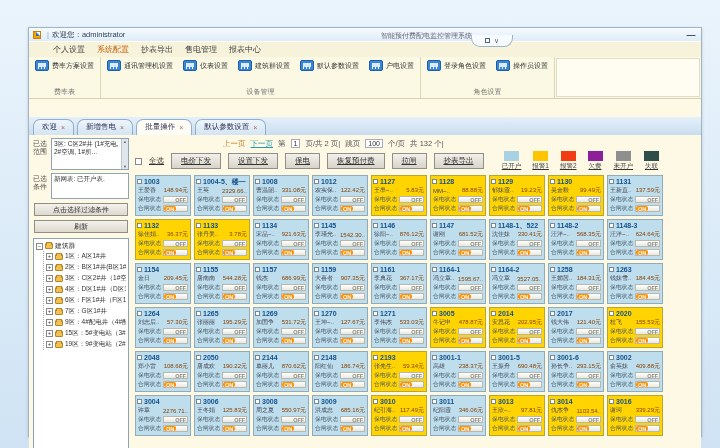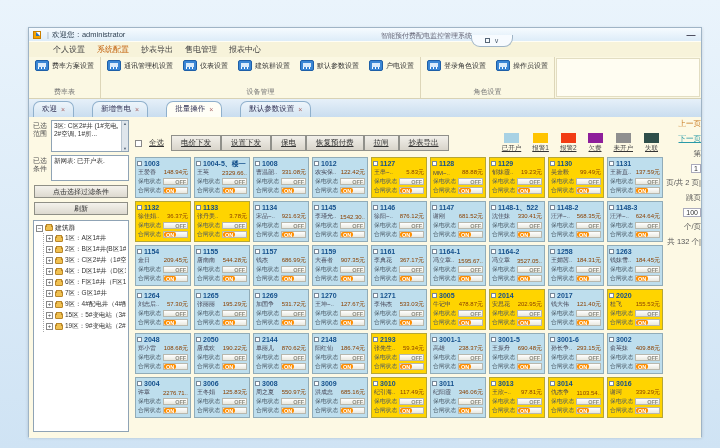--- a/index.html
+++ b/index.html
@@ -38,21 +38,21 @@
   .mon-icon { width:14px; height:11px; background:#3a86d4; border:1px solid #1d5fa8; border-radius:2px;
               position:relative; flex:none; }
   .mon-icon::before { content:""; position:absolute; left:2px; top:2px; right:2px; height:4px; background:#d9ebfb; }
   .mon-icon::after { content:""; position:absolute; left:2px; bottom:1px; right:2px; height:2px;
                      background:repeating-linear-gradient(90deg,#fff 0 1px,transparent 1px 3px); }
   .rgroup-label { font-size:7px; color:#777; text-align:center; margin-top:auto; }
   .ribbon-spacer { flex:1; background:#fffdf2; border:1px solid #e2ddc2; margin:1px; }
 
   
   .doctabs { height:18px; background:linear-gradient(#e6f0f9,#c9ddef); display:flex; align-items:flex-end;
-             padding-left:4px; gap:18px; }
+             padding-left:4px; gap:3px;margin-top:18px; }
   .doctab { display:flex; align-items:center; gap:4px; padding:2px 8px 3px 8px; font-size:7.5px; color:#335;
             background:linear-gradient(#eef5fb,#d3e4f2); border:1px solid #8fb0cc; border-bottom:none;
             border-radius:7px 7px 0 0; white-space:nowrap; }
   .doctab.active { background:#fffef6; font-weight:normal; }
   .tab-close { color:#a66; font-size:7px; }
 
   
   .content { display:flex; height:321px; background:#fdf9e4; }
 
   
@@ -76,21 +76,21 @@
                overflow:hidden; height:11px; }
   .exp { width:7px; height:7px; border:1px solid #888; background:#fff; font-size:6px; line-height:5px;
          text-align:center; color:#444; flex:none; }
   .folder { width:8px; height:6px; background:#f0c050; border:1px solid #b8862a; border-radius:1px; flex:none;
             position:relative; }
   .folder::before { content:""; position:absolute; left:0; top:-2px; width:4px; height:2px; background:#f0c050;
                     border:1px solid #b8862a; border-bottom:none; }
 
   
   .main { flex:1; padding:2px 0 0 4px; position:relative; }
-  .pager { display:flex; align-items:flex-end; gap:5px; font-size:7.5px; color:#555; margin-left:88px; height:13px;flex-direction:column; }
+  .pager { display:flex; align-items:center; gap:5px; font-size:7.5px; color:#555; margin-left:88px; height:13px; }
   .lnk-prev { color:#c8791e; }
   .lnk-next { color:#2a9ba8; text-decoration:underline; }
   .mini-input { background:#fff; border:1px solid #aab; padding:0 2px; font-size:7px; color:#333; }
 
   .actions { display:flex; align-items:center; gap:7px; height:22px; font-size:7.5px; color:#333;text-decoration:underline; }
   .cb { width:7px; height:7px; background:#fff; border:1px solid #888; flex:none; display:inline-block; }
   .act-btn { background:linear-gradient(#f2f0ea,#d8d4ca); border:1px solid #90908a; font-size:7.5px;
              color:#333; padding:2px 9px; white-space:nowrap; }
   .legend { margin-left:auto; margin-right:42px; display:flex; gap:11px; }
   .legend-item { display:flex; flex-direction:column; align-items:center; gap:1px; }
@@ -299,21 +299,21 @@
         <span>页/共 2 页|</span>
         <span>跳页</span>
         <span class="mini-input">100</span>
         <span>个/页</span>
         <span>共 132 个|</span>
       </div>
 
       <div class="actions">
         <span class="cb"></span>
         <span>全选</span>
-        <span id="action-buttons" style="display:flex;gap:0;align-items:flex-end;">
+        <span id="action-buttons" style="display:flex;gap:7px;align-items:flex-end;">
             <button class="act-btn">电价下发</button>
             <button class="act-btn">设置下发</button>
             <button class="act-btn">保电</button>
             <button class="act-btn">恢复预付费</button>
             <button class="act-btn">拉闸</button>
             <button class="act-btn">抄表导出</button>
           </span>
         <span class="legend" id="legend">
             <span class="legend-item">
               <span class="legend-swatch" style="background: rgb(168, 210, 228);"></span>

